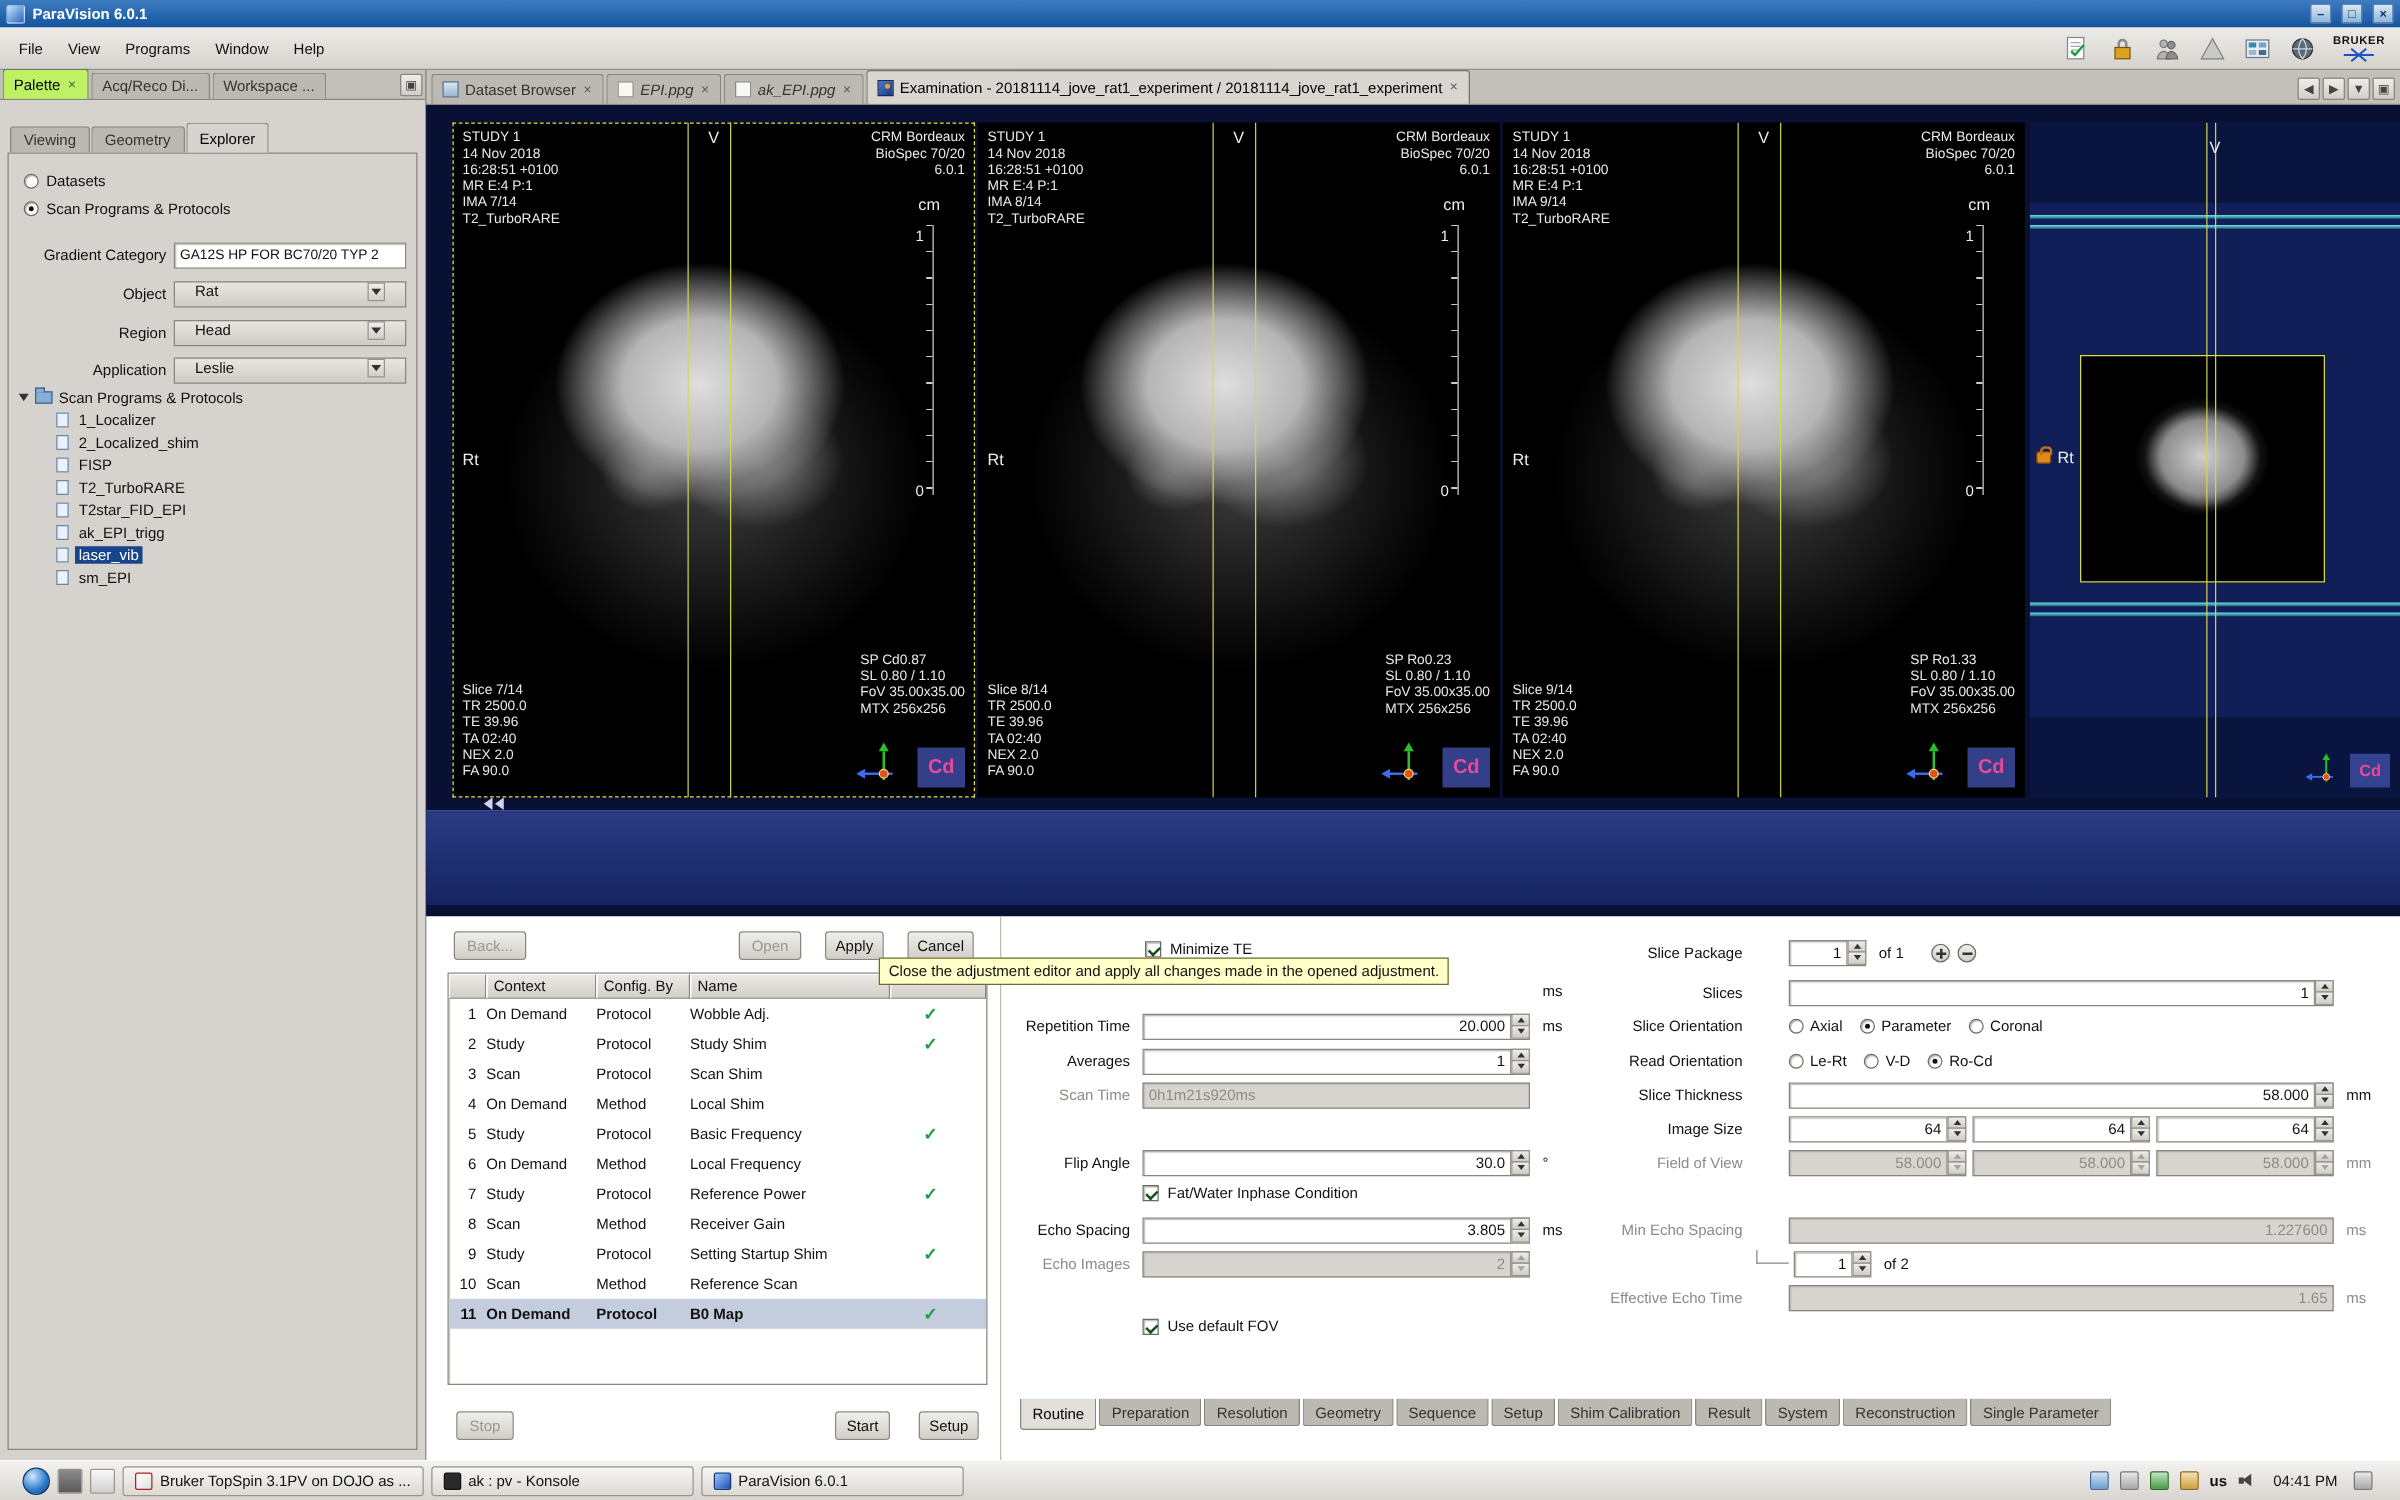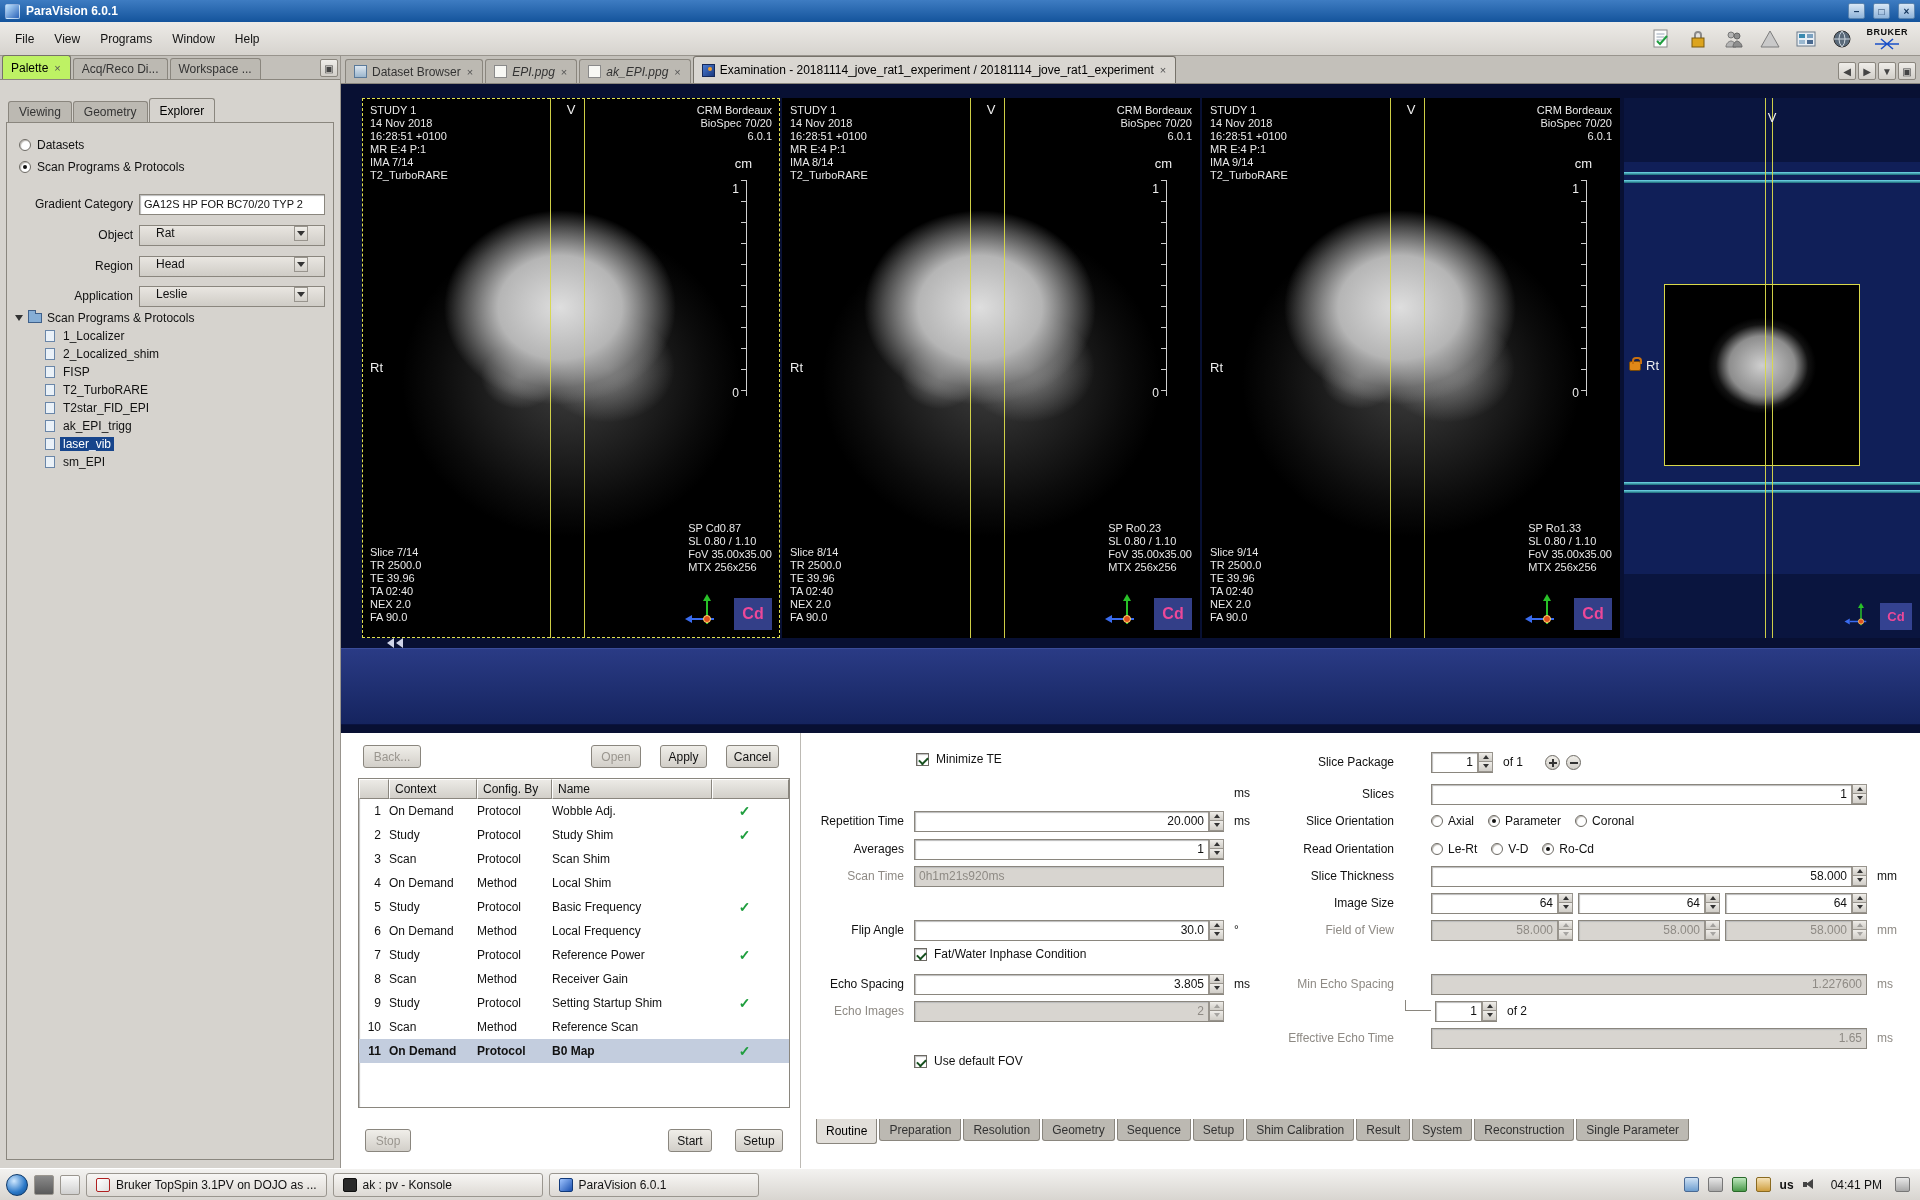--- a/index.html
+++ b/index.html
@@ -159,21 +159,21 @@
 .radgrp{display:flex;align-items:center;gap:5px;margin-right:14px}
 .circ{width:15px;height:15px;border-radius:50%;border:1px solid #6d6a64;background:linear-gradient(180deg,#f0eee9,#d2cfc9);position:relative;flex:none}
 .circ::before{content:"";position:absolute;left:3px;top:6px;width:8px;height:2px;background:#333}
 .circ.plus::after{content:"";position:absolute;left:6px;top:3px;width:2px;height:8px;background:#333}
 .bracket{width:26px;height:11px;border-left:1px solid #8a867e;border-bottom:1px solid #8a867e;margin-top:-11px;margin-right:4px;flex:none}
 .solo-unit{position:absolute;left:433px}
 .btabs{position:absolute;left:15px;top:386px;height:25px;display:flex;align-items:flex-start}
 .btab{height:22px;padding:0 9px;display:flex;align-items:center;border:1px solid #8a867e;border-top:none;background:#bcb9b2;border-radius:0 0 3px 3px;margin-right:2px;font-size:12px;color:#333;white-space:nowrap}
 .btab.active{background:#e2dfda;height:25px;color:#000}
 
-#taskbar{position:absolute;left:0;bottom:0;width:1920px;height:32px;background:linear-gradient(180deg,#f3f2f0,#d8d5d0);border-top:1px solid #fff;display:flex;align-items:center;padding:0 6px;gap:6px}
+#taskbar{position:absolute;left:0;bottom:0;width:1920px;height:32px;background:linear-gradient(180deg,#f3f2f0,#d8d5d0);border-top:1px solid #fff;display:flex;align-items:center;padding:0 18px;gap:6px}
 .start-orb{width:22px;height:22px;border-radius:50%;background:radial-gradient(circle at 35% 30%,#cfe8ff,#2a78c8 60%,#134a86);border:1px solid #0f3a6a;flex:none}
 .tb-ic{width:20px;height:20px;border:1px solid #9a968f;border-radius:2px;flex:none}
 .tb-ic.g1{background:linear-gradient(180deg,#8a8a8a,#5a5a5a)}
 .tb-ic.g2{background:linear-gradient(180deg,#fafafa,#d0d0d0)}
 .task-btn{height:24px;display:flex;align-items:center;gap:6px;padding:0 9px;border:1px solid #9a968f;border-radius:3px;background:linear-gradient(180deg,#f7f6f4,#ddd9d4);max-width:250px;min-width:210px;overflow:hidden;white-space:nowrap;font-size:12px}
 .task-btn .ticon{width:14px;height:14px;flex:none;border-radius:2px}
 .ticon.note{background:linear-gradient(135deg,#fff,#e0e0e0);border:1px solid #b02020}
 .ticon.term{background:#2a2a2a;border:1px solid #111}
 .ticon.pv{background:linear-gradient(135deg,#9fc4ff,#1a50b0);border:1px solid #123a7a}
 .task-btn .tlbl{overflow:hidden;text-overflow:ellipsis}
@@ -948,20 +948,21 @@
               <span>Reconstruction</span>
             </div>
 
             <div class="btab">
               <span>Single Parameter</span>
             </div>
 
         </div>
       </div>
 
+      <div class="tooltip">Close the adjustment editor and apply all changes made in the opened adjustment.</div>
     </div>
   </div>
 
   <div id="taskbar">
     <span class="start-orb"></span>
     <span class="tb-ic g1"></span>
     <span class="tb-ic g2"></span>
     <div class="task-btn">
       <span class="ticon note"></span>
       <span class="tlbl">Bruker TopSpin 3.1PV on DOJO as ...</span>

